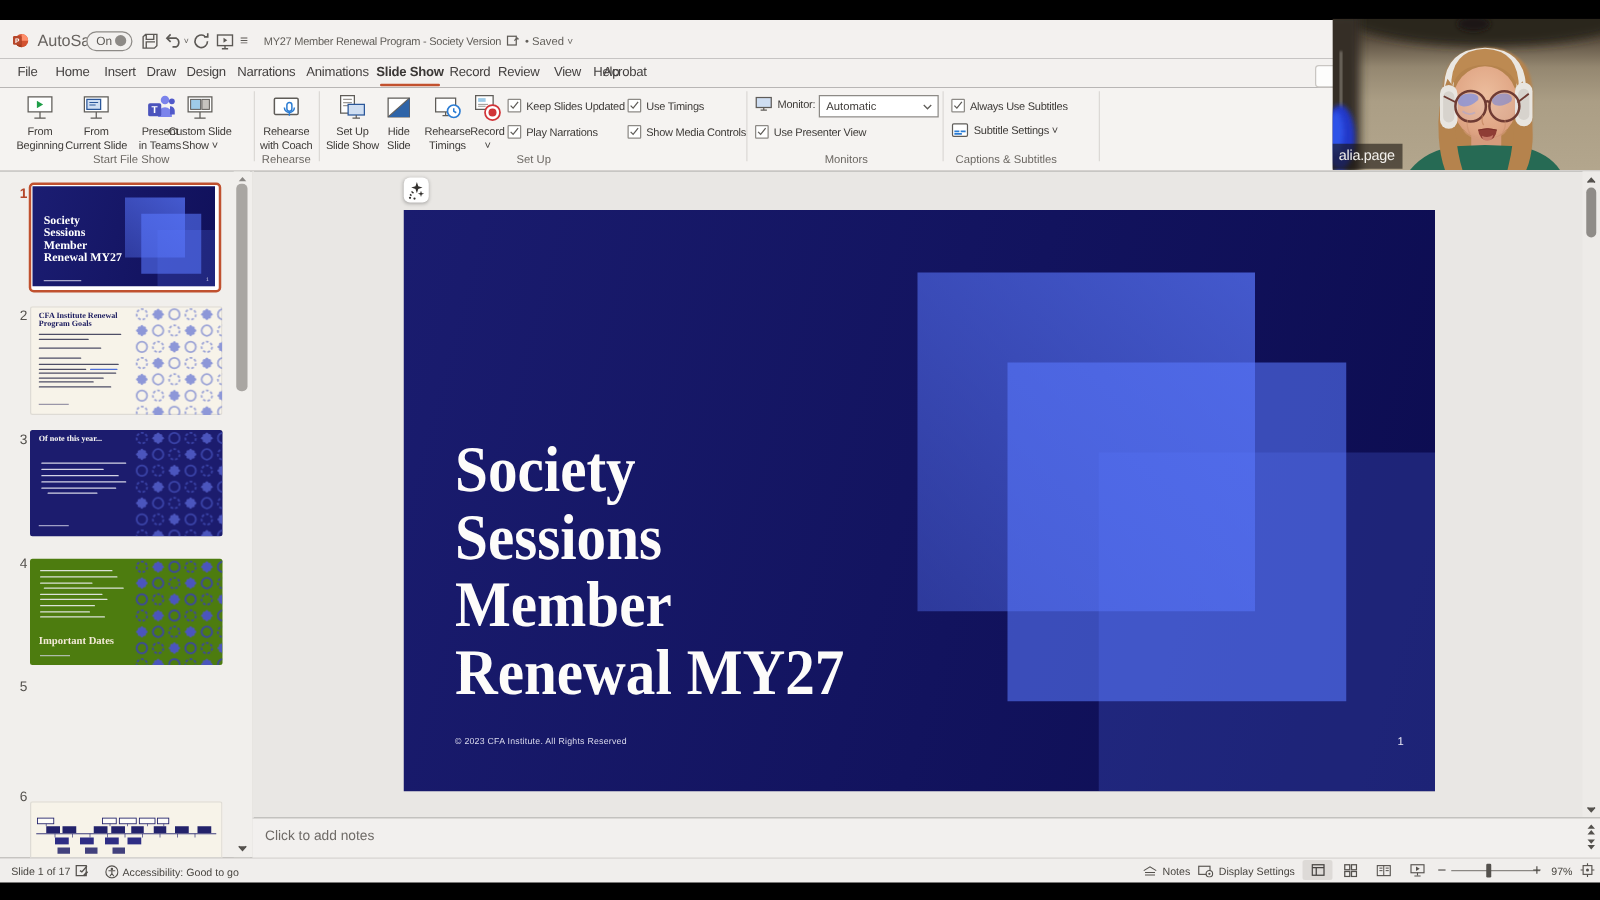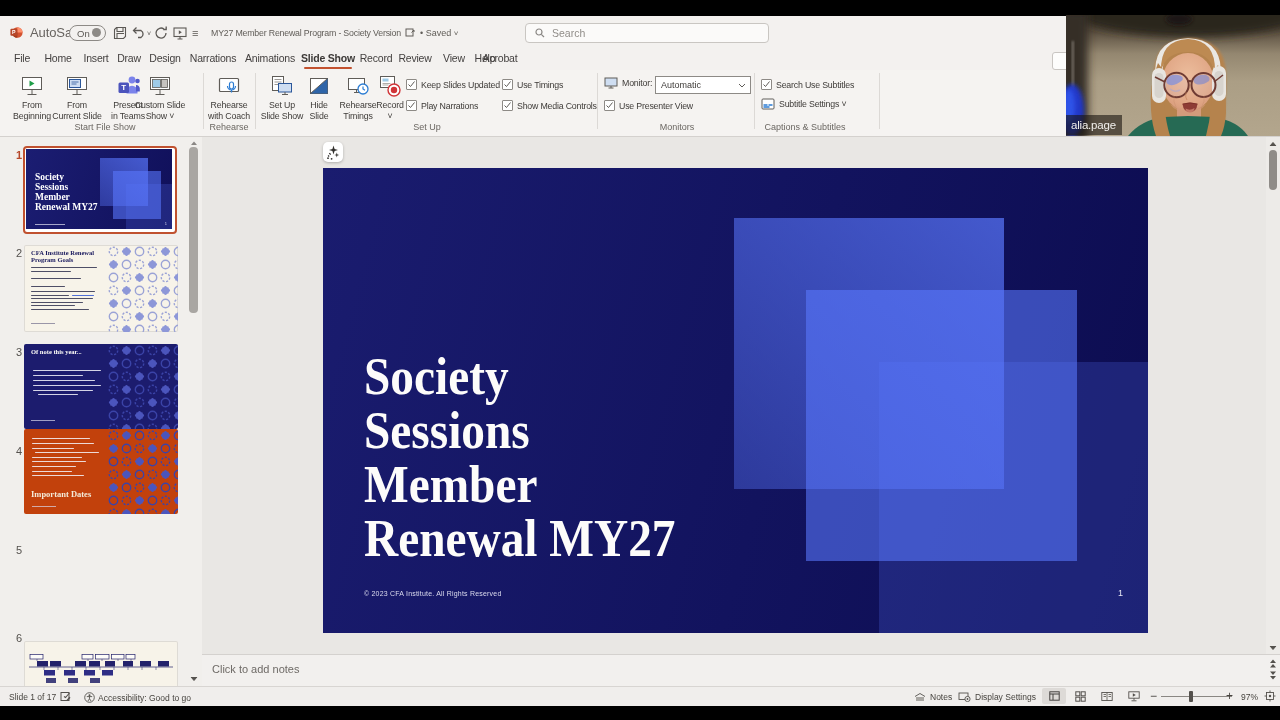--- a/index.html
+++ b/index.html
@@ -100,27 +100,20 @@
     <span id="doc-title">MY27 Member Renewal Program - Society Version</span>
     <svg width="11" height="11" viewBox="0 0 11 11" fill="none" stroke="#605d58" stroke-width="1">
       <rect x="1" y="2" width="7" height="7"></rect>
           <path d="M8 4 h2 M9 3 l-2.5 2.5"></path>
     </svg>
     <div id="saved-label">
       <span>•</span>
       <span>Saved</span>
       <span style="font-size:8px">˅</span>
     </div>
-    </div>
-    <div id="search-box" class="abs">
-      <svg class="abs" style="left:9px;top:4px" width="10" height="10" viewBox="0 0 10 10" fill="none" stroke="#8a8784" stroke-width="1.2">
-        <circle cx="4" cy="4" r="3"></circle>
-          <path d="M6.3 6.3 L9 9"></path>
-      </svg>
-      <span id="search-placeholder">Search</span>
     </div>
   </div>
 
   <div id="tabsrow" class="abs">
     <div class="tab abs" style="left:8px;width:28px">File</div>
     <div class="tab abs" style="left:40px;width:36px">Home</div>
     <div class="tab abs" style="left:78px;width:36px">Insert</div>
     <div class="tab abs" style="left:113px;width:32px">Draw</div>
     <div class="tab abs" style="left:146px;width:38px">Design</div>
     <div class="tab abs" style="left:186px;width:54px">Narrations</div>
@@ -315,21 +308,21 @@
     </div>
 
     <div class="gsep abs" style="left:754px"></div>
 
     <div class="abs cbrow" style="left:761px;top:9px">
       <span class="cbox">
           <svg width="9" height="9" viewBox="0 0 9 9">
             <path d="M1.5 4.5 L3.5 6.5 L7.5 1.5" stroke="#5f5c58" fill="none"></path>
           </svg>
         </span>
-      <span>Search Use Subtitles</span>
+      <span>Always Use Subtitles</span>
     </div>
     <div class="abs cbrow" style="left:761px;top:28px">
       <svg width="14" height="12" viewBox="0 0 14 12" style="margin-right:4px" fill="none">
         <rect x="1" y="1" width="12" height="10" rx="1" fill="#fff" stroke="#5f5c58"></rect>
         <path d="M2.5 7 h4 M7.5 7 h4 M2.5 9 h6" stroke="#2b7cd3" stroke-width="1.4"></path>
       </svg>
       <span>Subtitle Settings ˅</span>
     </div>
 
     <div class="gsep abs" style="left:879px"></div>
@@ -431,21 +424,21 @@
       <div class="abs greek white" style="left:9px;top:26px;width:68px"></div>
       <div class="abs greek white" style="left:9px;top:31px;width:50px"></div>
       <div class="abs greek white" style="left:9px;top:36px;width:62px"></div>
       <div class="abs greek white" style="left:9px;top:41px;width:68px"></div>
       <div class="abs greek white" style="left:9px;top:46px;width:60px"></div>
       <div class="abs greek white" style="left:14px;top:49.5px;width:40px"></div>
       <div class="abs" style="left:7px;top:76px;width:24px;height:1px;background:rgba(215,215,235,0.7)"></div>
     </div>
 
     <div class="abs thumb-num" style="left:8px;top:308px;width:14px;text-align:right">4</div>
-    <div class="abs thumb" style="top:292px;height:85px;background:#c2410c">
+    <div class="abs thumb" style="top:310px;height:85px;background:#4d7c0f">
       <svg class="abs" style="left:83px;top:0" width="71" height="85">
           <rect width="71" height="85" fill="url(#flowers-dark)"></rect>
         </svg>
       <div class="abs greek white" style="left:8px;top:9px;width:58px"></div>
       <div class="abs greek white" style="left:8px;top:13.5px;width:62px"></div>
       <div class="abs greek white" style="left:8px;top:19px;width:42px"></div>
       <div class="abs greek white" style="left:11px;top:23px;width:64px"></div>
       <div class="abs greek white" style="left:8px;top:27.5px;width:50px"></div>
       <div class="abs greek white" style="left:8px;top:32px;width:54px"></div>
       <div class="abs greek white" style="left:8px;top:36.5px;width:44px"></div>

